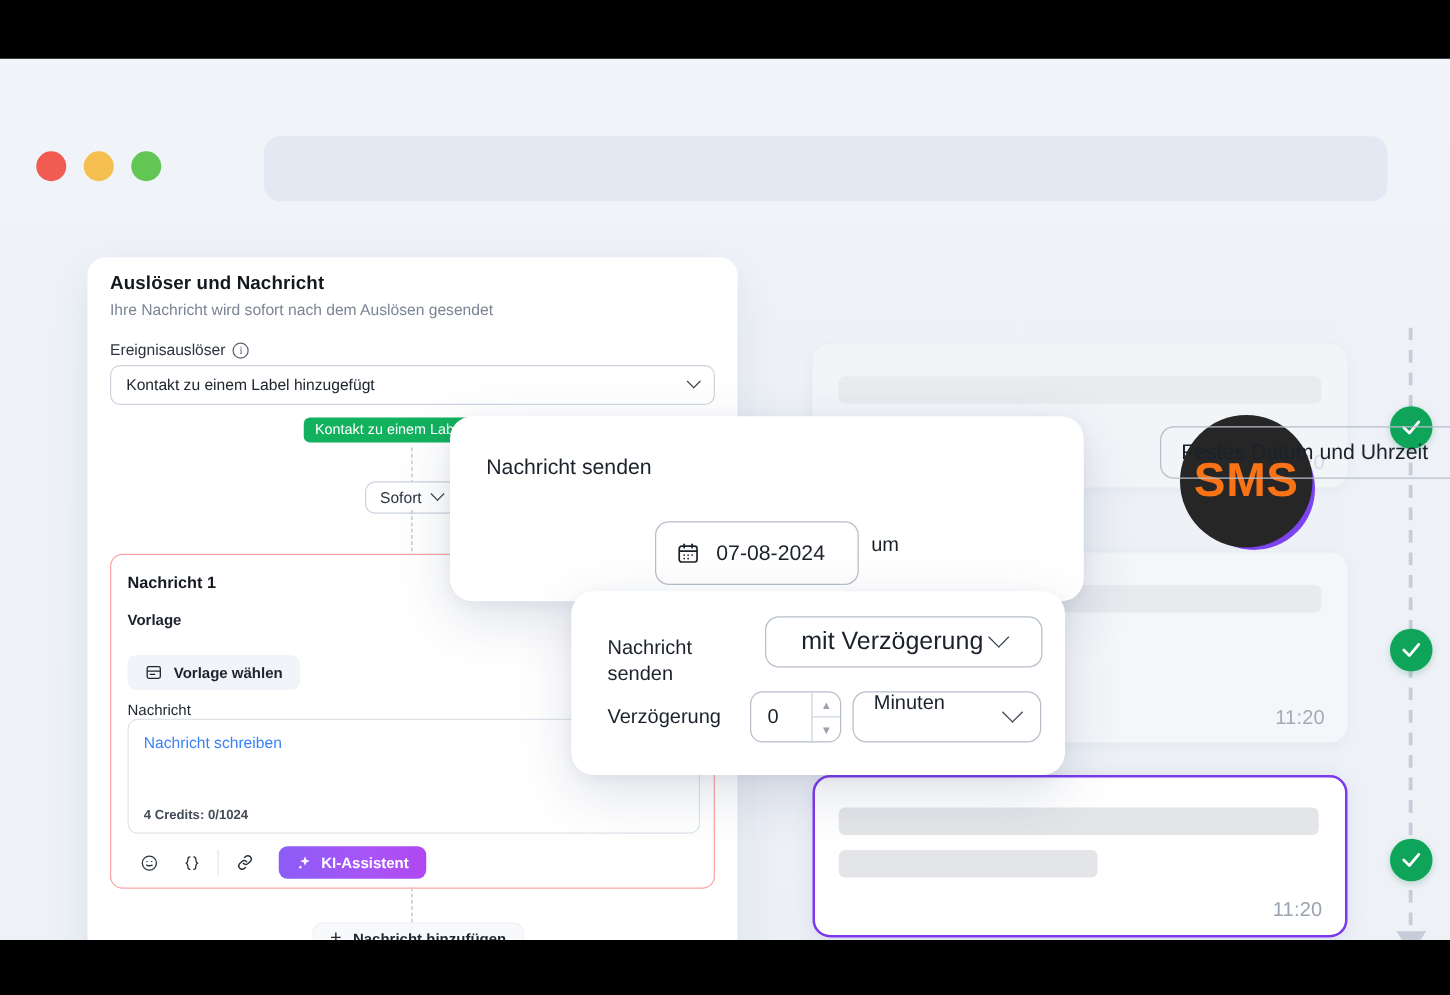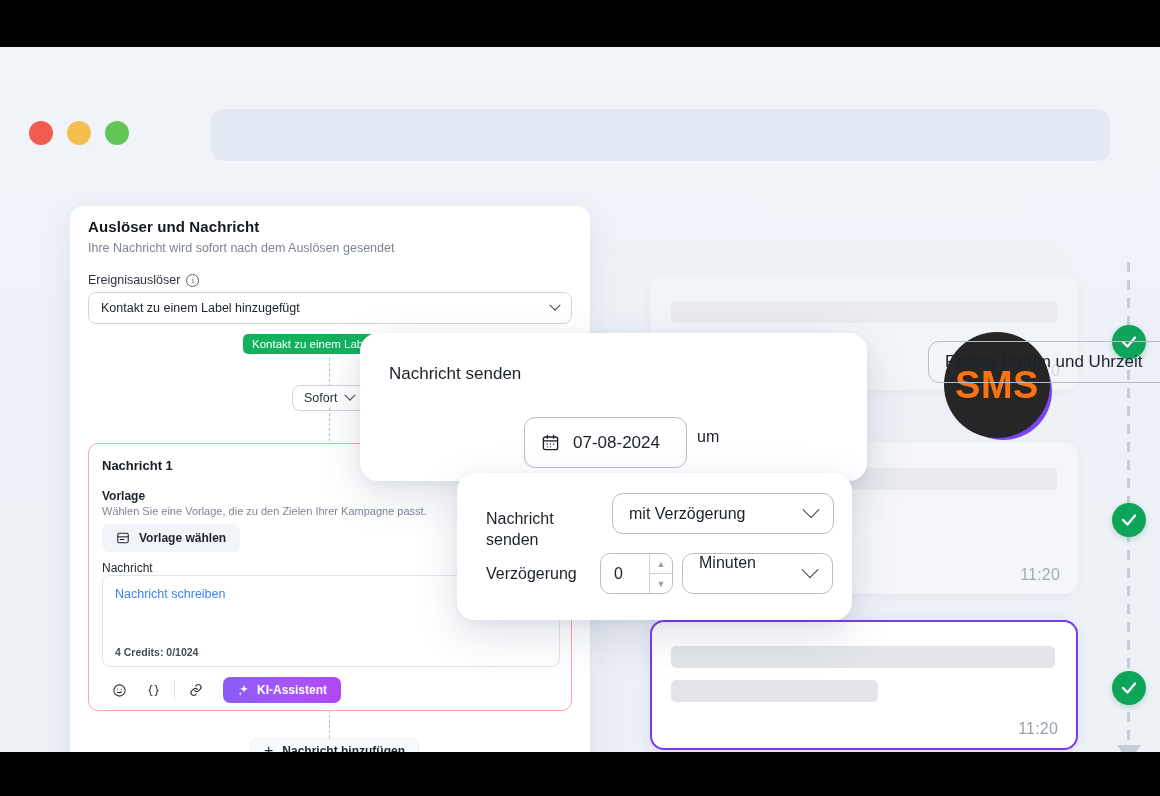--- a/index.html
+++ b/index.html
@@ -286,22 +286,22 @@
   .pd-time { position: absolute; left: 731px; top: 370px; width: 110px; }
 
   .dl-label {
     position: absolute; left: 29px; top: 36px;
     font-size: 16px; line-height: 1.3; color: #1b212b;
   }
   .dl-select {
     position: absolute; left: 155px; top: 20px;
     width: 222px; height: 41px;
     border: 1px solid #b6bec9; border-radius: 11px;
-    display: flex; align-items: center; padding: 0 16px;
-    font-size: 16px; color: #1b212b;
+    display: flex; align-items: center; padding: 0 28px;
+    font-size: 20px; color: #1b212b;
   }
   .dl-select .caret { margin-left: auto; }
   .dl-label2 { position: absolute; left: 29px; top: 92px; font-size: 16px; color: #1b212b; }
   .dl-num {
     position: absolute; left: 143px; top: 80px;
     width: 73px; height: 41px;
     border: 1px solid #b6bec9; border-radius: 10px;
     display: flex; align-items: center;
     font-size: 16px; color: #1b212b; overflow: hidden;
   }
@@ -411,21 +411,20 @@
         <span>Sofort</span>
         <span class="caret-wrap">
             <i class="chev sm"></i>
           </span>
       </div>
       <div class="flow-dash fd-2"></div>
 
       <div class="msg-card">
         <div class="mc-title">Nachricht 1</div>
         <div class="mc-vorlage">Vorlage</div>
-        <div class="mc-vorlage-sub">Wählen Sie eine Vorlage, die zu den Zielen Ihrer Kampagne passt.</div>
 
         <div class="mc-tpl-btn">
           <svg width="14" height="14" viewBox="0 0 24 24" fill="none" stroke="#1d2430" stroke-width="1.8">
             <rect x="3" y="4" width="18" height="16" rx="2.5"></rect>
               <line x1="3" y1="10" x2="21" y2="10"></line>
               <line x1="6.5" y1="14.5" x2="14" y2="14.5"></line>
           </svg>
           <span>Vorlage wählen</span>
         </div>
 

